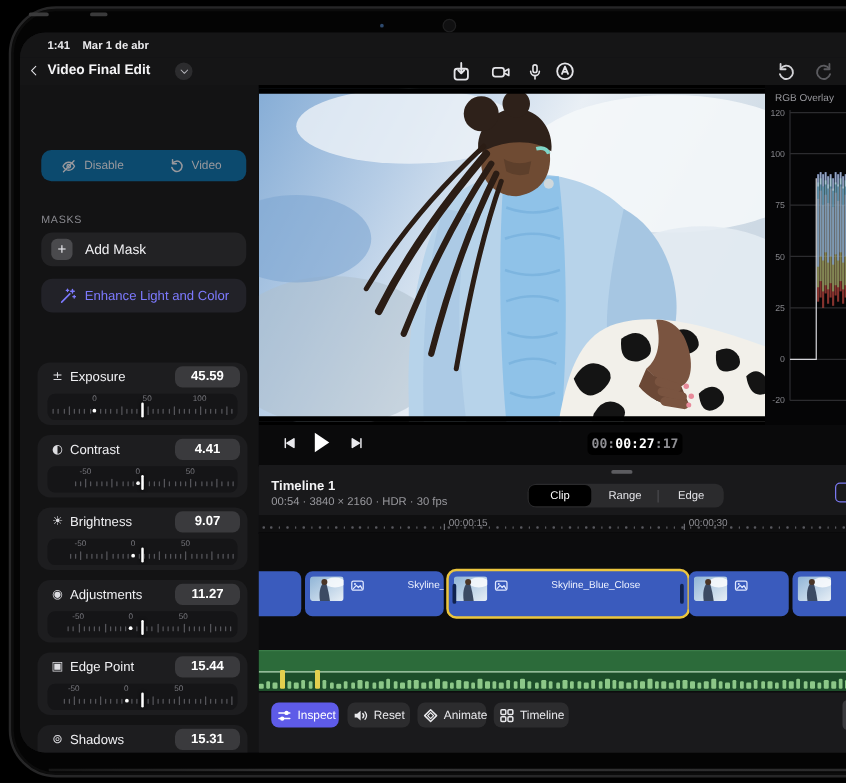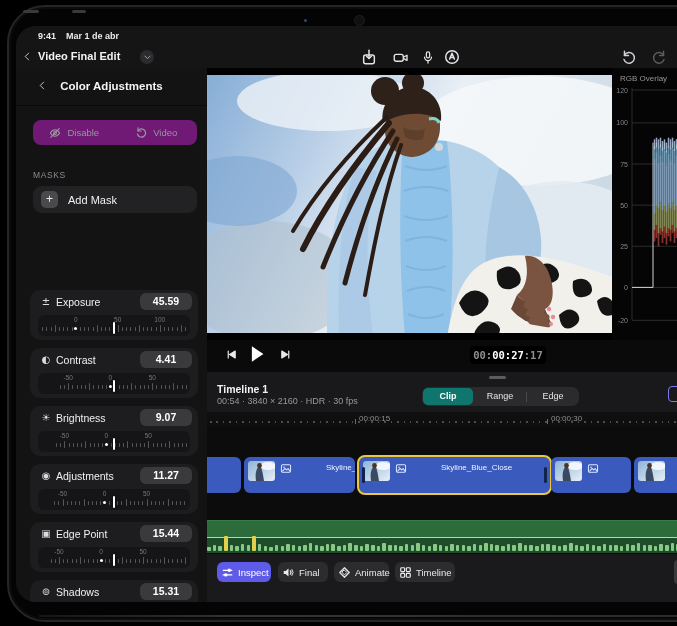--- a/index.html
+++ b/index.html
@@ -19,21 +19,21 @@
   .statusbar .date{position:absolute;left:50px;top:5px;font-size:9px;font-weight:bold;color:#ebebee;}
   .titlebar{position:absolute;left:0;top:20px;width:100%;height:22px;background:#151516;border-bottom:1px solid #09090a;}
   .tb-ico{position:absolute;top:3px;width:18px;height:16px;color:#e4e4e8;display:flex;align-items:center;justify-content:center;}
   .titlebar .doc-title{position:absolute;left:22px;top:4px;font-size:11px;font-weight:bold;color:#f3f3f5;}
   .title-chevron-circle{position:absolute;left:124px;top:4px;width:14px;height:14px;border-radius:50%;background:#2c2c2e;display:flex;align-items:center;justify-content:center;color:#b5b5bb;}
   
   .panel{position:absolute;left:0;top:42px;width:191px;height:534px;background:#131314;}
   .panel-header{position:absolute;left:0;top:0;width:100%;height:37px;border-bottom:1px solid #0a0a0b;}
   .panel-header .ttl{position:absolute;left:0;right:0;top:12px;text-align:center;font-size:11.5px;font-weight:bold;color:#f4f4f6;}
   .back-ch{position:absolute;left:22px;top:11px;color:#e8e8ec;}
-  .pill-duo{position:absolute;left:17px;top:52px;width:164px;height:25px;background:#701a75;border-radius:8px;display:flex;align-items:center;}
+  .pill-duo{position:absolute;left:17px;top:52px;width:164px;height:25px;background:#0c4a6e;border-radius:8px;display:flex;align-items:center;}
   .pill-half{flex:1;display:flex;align-items:center;justify-content:center;gap:5px;color:#98989d;font-size:9.5px;}
   .pill-div{width:1px;background:#151517;margin:4px 0;}
   .sec-label{position:absolute;left:17px;font-size:8.5px;letter-spacing:.6px;color:#8a8a90;}
   .addmask{position:absolute;left:17px;top:118px;width:164px;height:27px;background:#222224;border-radius:9px;display:flex;align-items:center;}
   .plusbox{width:17px;height:17px;margin-left:8px;background:#4a4a4d;border-radius:5px;color:#ececf0;font-size:12px;line-height:16px;text-align:center;}
   .addmask .lbl{margin-left:10px;font-size:11px;color:#f0f0f3;}
   .enhance{position:absolute;left:17px;top:155px;width:164px;height:27px;background:#222228;border-radius:9px;display:flex;align-items:center;justify-content:center;gap:7px;color:#7d7aff;font-size:10.5px;}
   .light-row{position:absolute;left:0;top:196px;width:191px;height:20px;}
   .light-row .lbl{position:absolute;left:17px;top:5px;font-size:8.5px;letter-spacing:.6px;color:#8a8a90;}
   .light-wand{position:absolute;left:130px;top:2px;color:#8f8df2;}
@@ -56,21 +56,21 @@
   .timecode{position:absolute;left:263px;top:6px;width:76px;height:18px;background:#000;border-radius:4px;text-align:center;line-height:18px;font-family:"DejaVu Sans Mono",monospace;font-size:10.5px;font-weight:bold;}
   .tc-dim{color:#8e8e93;} .tc-bright{color:#fff;}
   .scope{position:absolute;left:596px;top:42px;width:104px;height:272px;background:#050506;}
   
   .timeline{position:absolute;left:191px;top:346px;width:509px;height:230px;background:#19191b;}
   .tl-handle{position:absolute;left:282px;top:4px;width:17px;height:3px;border-radius:2px;background:#5c5c60;}
   .tl-title{position:absolute;left:10px;top:11px;font-size:10.5px;font-weight:bold;color:#f2f2f4;}
   .tl-meta{position:absolute;left:10px;top:24px;font-size:9px;color:#98989d;}
   .seg{position:absolute;left:215px;top:15px;width:157px;height:19px;background:#2b2b2d;border-radius:7px;display:flex;align-items:center;}
   .seg .opt{flex:1;text-align:center;font-size:9px;color:#e3e3e7;line-height:17px;border-radius:5px;margin:1px;}
-  .seg .opt.sel{background:#0f766e;color:#fff;font-weight:bold;}
+  .seg .opt.sel{background:#000000;color:#fff;font-weight:normal;}
   .seg .segdiv{width:1px;height:10px;background:#4a4a4d;}
   .cutbtn{position:absolute;left:461px;top:14px;width:24px;height:14px;border:1.5px solid #7a78f0;border-radius:4px;}
   .ruler{position:absolute;left:0;top:40px;width:509px;height:14px;background:#0f0f10;border-bottom:1px solid #000;}
   .rl-dot{position:absolute;width:1.5px;height:1.5px;border-radius:50%;background:#58585d;top:9px;}
   .rl-tick{position:absolute;width:1px;height:5px;background:#6a6a6f;top:7px;}
   .rl-lbl{position:absolute;top:2px;font-size:8px;color:#8e8e93;}
   .trackzone{position:absolute;left:0;top:54px;width:509px;height:127px;background:#0c0c0d;}
   .clip{position:absolute;top:31px;height:36px;background:#3a5bbd;border-radius:6px;overflow:hidden;}
   .clip.sel{border:2.5px solid #ecc63e;border-radius:8px;}
   .clip .thumb{position:absolute;left:4px;top:4px;width:27px;height:20px;border-radius:3px;overflow:hidden;}
@@ -96,21 +96,21 @@
   <div class="top-btn" style="left:14px;width:16px;"></div>
   <div class="top-btn" style="left:63px;width:14px;"></div>
   <div class="cam-dot"></div>
   <div class="cam-lens"></div>
   <div class="bottom-shine"></div>
 </div>
 
 <div class="screen">
 
   <div class="statusbar">
-    <span class="time">9:41</span>
+    <span class="time">1:41</span>
     <span class="date">Mar 1 de abr</span>
   </div>
 
   <div class="titlebar">
     <span class="back-ch" style="position:absolute;left:7px;top:4px;" id="tb-back">
           <svg width="9" height="13" viewBox="0 0 12 12" fill="none" stroke="currentColor" stroke-width="1.1" stroke-linecap="round" stroke-linejoin="round">
             <polyline points="7.5,1.5 3,6 7.5,10.5"></polyline>
           </svg>
         </span>
     <span class="doc-title">Video Final Edit</span>
@@ -150,28 +150,20 @@
         </span>
     <span class="tb-ico" style="left:634px;color:#5b5b5f;" id="ic-redo">
           <svg width="16" height="16" viewBox="0 0 12 12" fill="none" stroke="currentColor" stroke-width="1.1" stroke-linecap="round" stroke-linejoin="round">
             <path d="M9.4 4.6 a4 4 0 1 0 0.4 3.2"></path>
             <polyline points="9.4,1.6 9.4,4.8 6.4,4.8"></polyline>
           </svg>
         </span>
   </div>
 
   <div class="panel">
-    <div class="panel-header">
-      <span class="back-ch" id="pn-back">
-            <svg width="9" height="13" viewBox="0 0 12 12" fill="none" stroke="currentColor" stroke-width="1.1" stroke-linecap="round" stroke-linejoin="round">
-              <polyline points="7.5,1.5 3,6 7.5,10.5"></polyline>
-            </svg>
-          </span>
-      <div class="ttl">Color Adjustments</div>
-    </div>
     <div class="pill-duo">
       <div class="pill-half">
         <span id="ic-eyeoff">
               <svg width="14" height="12" viewBox="0 0 12 12" fill="none" stroke="currentColor" stroke-width="1.1" stroke-linecap="round" stroke-linejoin="round">
                 <path d="M1.4 6 C2.6 3.8 4.2 2.8 6 2.8 C7.8 2.8 9.4 3.8 10.6 6 C9.4 8.2 7.8 9.2 6 9.2 C4.2 9.2 2.6 8.2 1.4 6 Z"></path>
                 <circle cx="6" cy="6" r="1.4"></circle>
                 <line x1="1.8" y1="10.4" x2="10.2" y2="1.6"></line>
               </svg>
             </span>
         <span>Disable</span>
@@ -184,20 +176,31 @@
                 <polyline points="2.8,1.6 2.8,4.6 5.6,4.6"></polyline>
               </svg>
             </span>
         <span>Video</span>
       </div>
     </div>
     <div class="sec-label" style="top:102px;">MASKS</div>
     <div class="addmask">
       <div class="plusbox">+</div>
       <div class="lbl">Add Mask</div>
+    </div>
+    <div class="enhance">
+      <span id="ic-wand1">
+            <svg width="14" height="14" viewBox="0 0 12 12" fill="none" stroke="currentColor" stroke-width="1.1" stroke-linecap="round" stroke-linejoin="round">
+              <line x1="2" y1="10" x2="7.6" y2="4.4"></line>
+              <path d="M9.4 1.4 v2.4 M8.2 2.6 h2.4" stroke-width="1"></path>
+              <path d="M10.6 5.4 v1.8 M9.7 6.3 h1.8" stroke-width="0.9"></path>
+              <path d="M6 1.2 v1.6 M5.2 2 h1.6" stroke-width="0.9"></path>
+            </svg>
+          </span>
+      <span>Enhance Light and Color</span>
     </div>
     <div class="sliders" id="sliders">
           <div class="scard" style="top: 0px;">
             <div class="sic">±</div>
             <div class="snm">Exposure</div>
             <div class="sval">45.59</div>
             <div class="strip">
               <div class="slab" style="left:37.7044px;">0</div>
               <div class="slab" style="left:79.70439999999999px;">50</div>
               <div class="slab" style="left:121.70439999999999px;">100</div>
@@ -875,21 +878,21 @@
             <span>Inspect</span>
           </div>
           <div class="tbtn" style="left: 71px; width: 50px;">
             <span>
               <svg width="13" height="13" viewBox="0 0 12 12" fill="none" stroke="currentColor" stroke-width="1.1" stroke-linecap="round" stroke-linejoin="round">
                 <path d="M1.6 4.6 H3.4 L6 2.4 V9.6 L3.4 7.4 H1.6 Z" fill="currentColor" stroke="none"></path>
                 <path d="M7.6 4.4 a2.4 2.4 0 0 1 0 3.2"></path>
                 <path d="M9.2 3.2 a4.4 4.4 0 0 1 0 5.6" stroke-width="0.9"></path>
               </svg>
             </span>
-            <span>Final</span>
+            <span>Reset</span>
           </div>
           <div class="tbtn" style="left: 127px; width: 55px;">
             <span>
               <svg width="13" height="13" viewBox="0 0 12 12" fill="none" stroke="currentColor" stroke-width="1.1" stroke-linecap="round" stroke-linejoin="round">
                 <path d="M6 1.6 L10.4 6 L6 10.4 L1.6 6 Z"></path>
                 <path d="M6 3.8 L8.2 6 L6 8.2 L3.8 6 Z" stroke-width="0.9"></path>
               </svg>
             </span>
             <span>Animate</span>
           </div>

